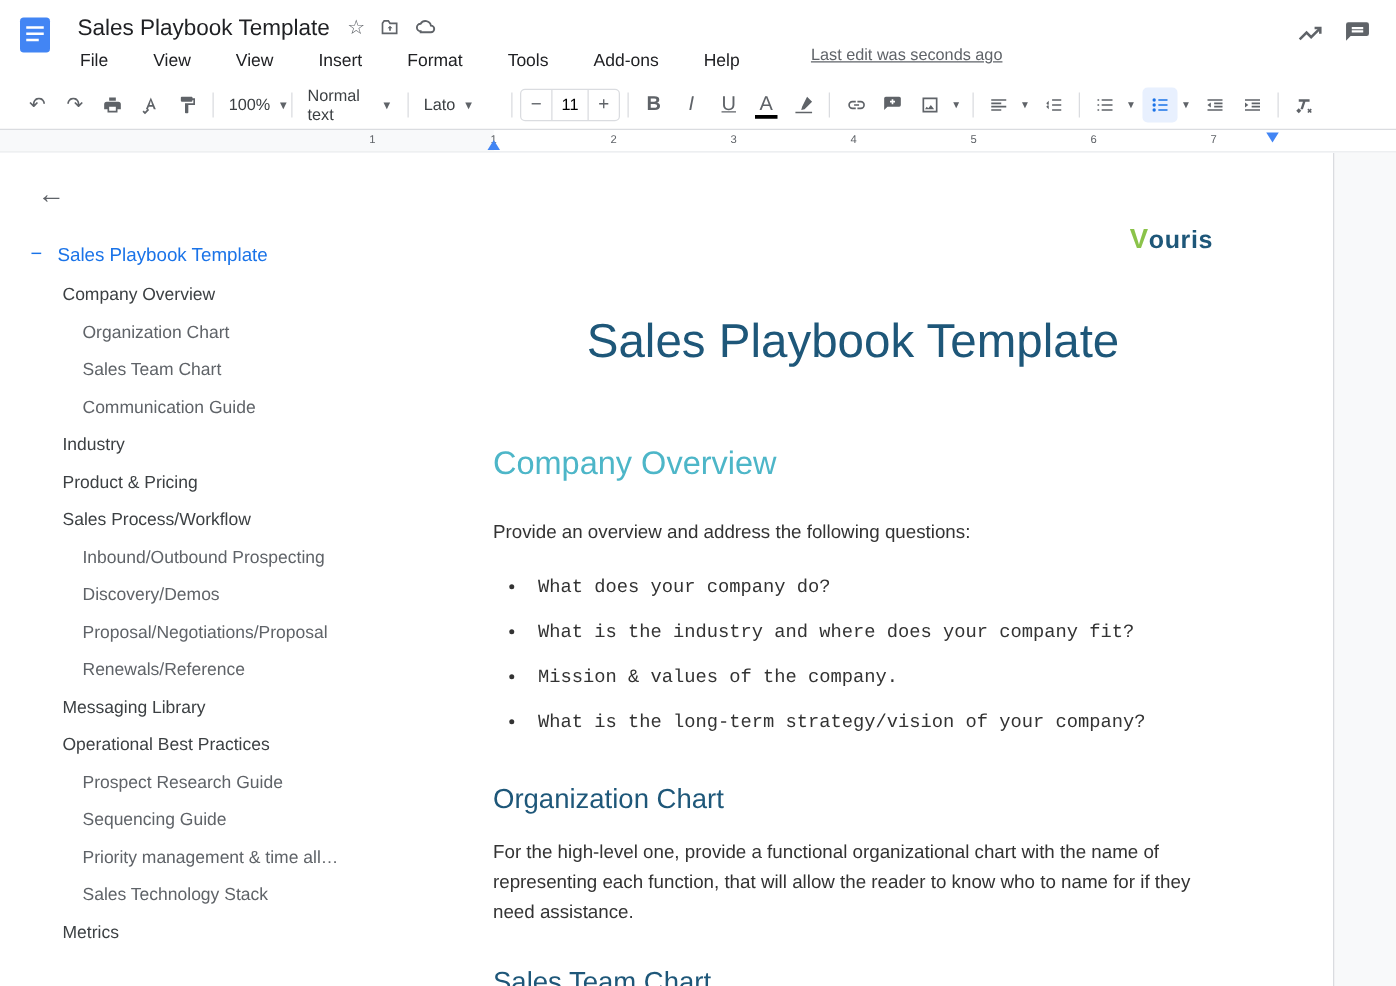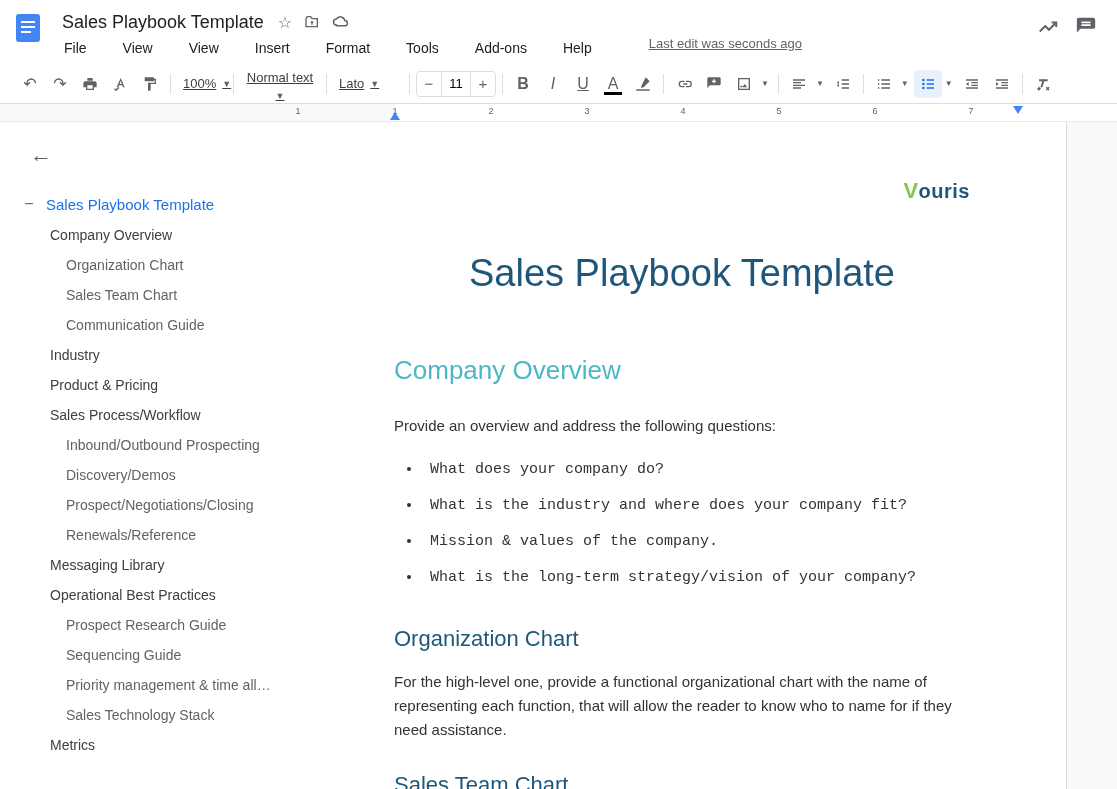--- a/index.html
+++ b/index.html
@@ -18,24 +18,24 @@
 .menu-item { padding:4px 8px; cursor:pointer; border-radius:4px; }
 .last-edit { color:#5f6368; text-decoration:underline; margin-left:29px; cursor:pointer; font-size:13px; }
 .header-right { display:flex; gap:16px; align-items:center; padding-right:12px; padding-top:8px; color:#5f6368; }
 .header-right span { font-size:22px; cursor:pointer; }
 
 
 .toolbar { display:flex; align-items:center; padding:4px 16px; border-bottom:1px solid #dadce0; gap:2px; height:40px; }
 .tb-btn { width:28px; height:28px; display:flex; align-items:center; justify-content:center; border-radius:4px; cursor:pointer; color:#5f6368; font-size:16px; }
 .tb-btn.active { background:#e8f0fe; color:#1a73e8; }
 .tb-sep { width:1px; height:20px; background:#dadce0; margin:0 4px; }
-.tb-select { display:flex; align-items:center; padding:0 6px; height:28px; cursor:pointer; font-size:13px; color:#3c4043; gap:6px; border-radius:4px;text-decoration:underline; }
+.tb-select { display:flex; align-items:center; padding:0 6px; height:28px; cursor:pointer; font-size:13px; color:#3c4043; gap:6px; border-radius:4px; }
 .tb-select .arrow { font-size:9px; color:#5f6368; }
 .tb-zoom { width:50px; }
-.tb-style { width:80px;flex-direction:column; }
+.tb-style { width:80px; }
 .tb-font { width:70px; }
 .font-size-ctrl { display:flex; align-items:center; border:1px solid #dadce0; border-radius:4px; height:26px; }
 .font-size-ctrl .minus, .font-size-ctrl .plus { width:24px; text-align:center; cursor:pointer; color:#5f6368; font-size:15px; }
 .font-size-ctrl input { width:30px; border:none; border-left:1px solid #dadce0; border-right:1px solid #dadce0; text-align:center; font-size:13px; height:24px; outline:none; }
 .text-color { position:relative; }
 .text-color::after { content:''; position:absolute; bottom:3px; left:5px; right:5px; height:3px; background:#000; }
 .dd-arrow { font-size:8px; color:#5f6368; margin-left:-2px; cursor:pointer; padding:0 3px; }
 
 
 .ruler { height:18px; background:#fff; border-bottom:1px solid #e8eaed; position:relative; font-size:9px; color:#5f6368; overflow:hidden; }
@@ -266,21 +266,21 @@
     <div id="outline-list">
         <div class="outline-item h1">Company Overview</div>
         <div class="outline-item h2">Organization Chart</div>
         <div class="outline-item h2">Sales Team Chart</div>
         <div class="outline-item h2">Communication Guide</div>
         <div class="outline-item h1">Industry</div>
         <div class="outline-item h1">Product &amp; Pricing</div>
         <div class="outline-item h1">Sales Process/Workflow</div>
         <div class="outline-item h2">Inbound/Outbound Prospecting</div>
         <div class="outline-item h2">Discovery/Demos</div>
-        <div class="outline-item h2">Prospect/Negotiations/Closing</div>
+        <div class="outline-item h2">Proposal/Negotiations/Proposal</div>
         <div class="outline-item h2">Renewals/Reference</div>
         <div class="outline-item h1">Messaging Library</div>
         <div class="outline-item h1">Operational Best Practices</div>
         <div class="outline-item h2">Prospect Research Guide</div>
         <div class="outline-item h2">Sequencing Guide</div>
         <div class="outline-item h2">Priority management &amp; time all…</div>
         <div class="outline-item h2">Sales Technology Stack</div>
         <div class="outline-item h1">Metrics</div>
       </div>
   </div>

